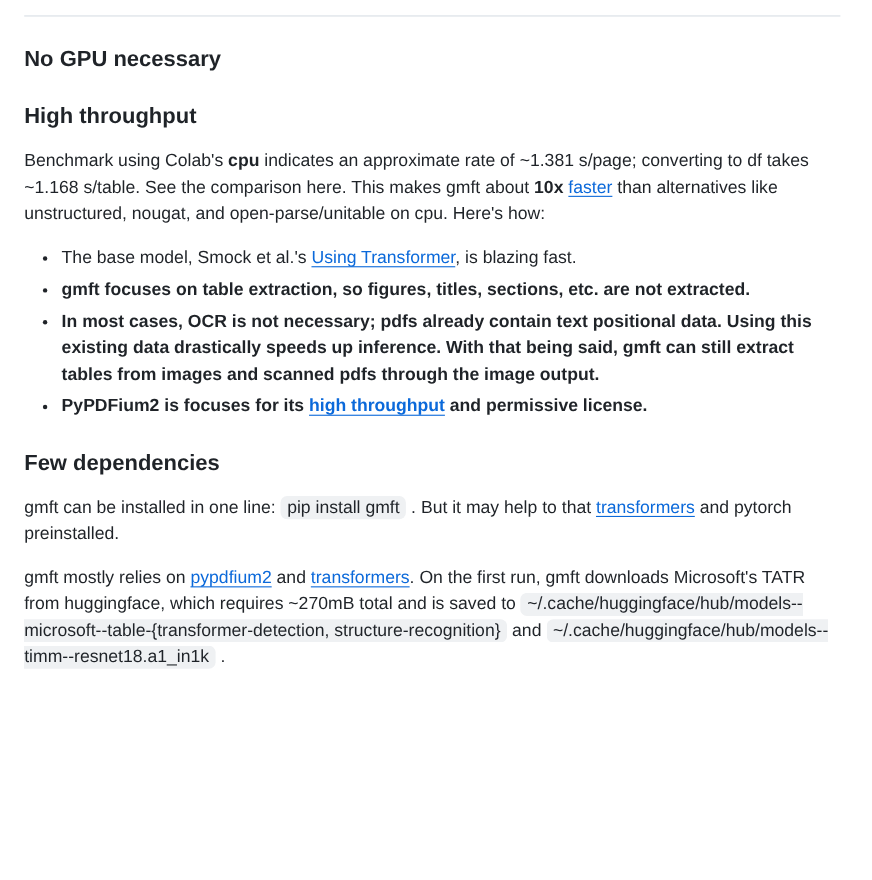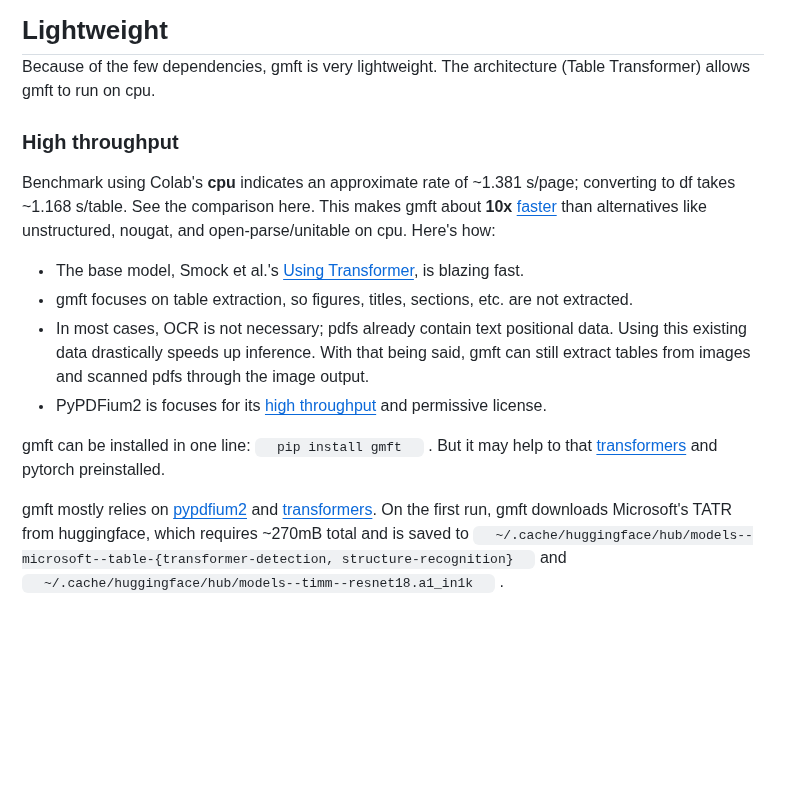--- a/index.html
+++ b/index.html
@@ -51,62 +51,63 @@
   ul.bullet-list{
     margin:0 0 16px 0;
     padding-left:2em;
   }
   ul.bullet-list li{
     margin:0;
     padding-left:2px;
   }
   ul.bullet-list li + li{
     margin-top:5px;
+    font-weight:bold;
   }
   ul.bullet-list li::marker{
     color:var(--text);
     font-size:0.9em;
   }
   a.inline-link{
     color:var(--link);
     text-decoration:underline;
     text-decoration-thickness:1px;
     text-underline-offset:3px;
     cursor:pointer;
   }
   strong.bold-text{
     font-weight:700;
   }
   code.inline-code{
-    font-family:Liberation Mono, monospace;
-    font-size:13px;
+    font-family:Liberation Sans, sans-serif;
+    font-size:16px;
     line-height:20px;
     background:var(--code_bg);
     border-radius:6px;
-    padding:2px 22px;
+    padding:2px 6px;
     color:var(--text);
     white-space:pre-wrap;
   }
 </style>
 </head>
 <body>
 
 <main class="doc">
 
-  <h1 class="page-title">Lightweight</h1>
   <hr class="title-divider">
 
-  <p class="para"><span>Because of the few dependencies, gmft is very lightweight. The architecture (Table Transformer) allows gmft to run on cpu.</span></p>
+  <h2 class="section-heading">No GPU necessary</h2>
 
   <h2 class="section-heading">High throughput</h2>
   <p class="para"><span>Benchmark using Colab's </span><strong class="bold-text">cpu</strong><span> indicates an approximate rate of ~1.381 s/page; converting to df takes ~1.168 s/table. See the comparison here. This makes gmft about </span><strong class="bold-text">10x</strong><span> </span><a class="inline-link" href="#">faster</a><span> than alternatives like unstructured, nougat, and open-parse/unitable on cpu. Here's how:</span></p>
 
   <ul class="bullet-list">
     <li><span>The base model, Smock et al.'s </span><a class="inline-link" href="#">Using Transformer</a><span>, is blazing fast.</span></li>
     <li><span>gmft focuses on table extraction, so figures, titles, sections, etc. are not extracted.</span></li>
     <li><span>In most cases, OCR is not necessary; pdfs already contain text positional data. Using this existing data drastically speeds up inference. With that being said, gmft can still extract tables from images and scanned pdfs through the image output.</span></li>
     <li><span>PyPDFium2 is focuses for its </span><a class="inline-link" href="#">high throughput</a><span> and permissive license.</span></li>
   </ul>
 
+  <h2 class="section-heading">Few dependencies</h2>
   <p class="para"><span>gmft can be installed in one line: </span><code class="inline-code">pip install gmft</code><span> . But it may help to that </span><a class="inline-link" href="#">transformers</a><span> and pytorch preinstalled.</span></p>
   <p class="para"><span>gmft mostly relies on </span><a class="inline-link" href="#">pypdfium2</a><span> and </span><a class="inline-link" href="#">transformers</a><span>. On the first run, gmft downloads Microsoft's TATR from huggingface, which requires ~270mB total and is saved to </span><code class="inline-code">~/.cache/huggingface/hub/models--microsoft--table-{transformer-detection, structure-recognition}</code><span> and </span><code class="inline-code">~/.cache/huggingface/hub/models--timm--resnet18.a1_in1k</code><span> .</span></p>
 
 </main>
 
 </body></html>

